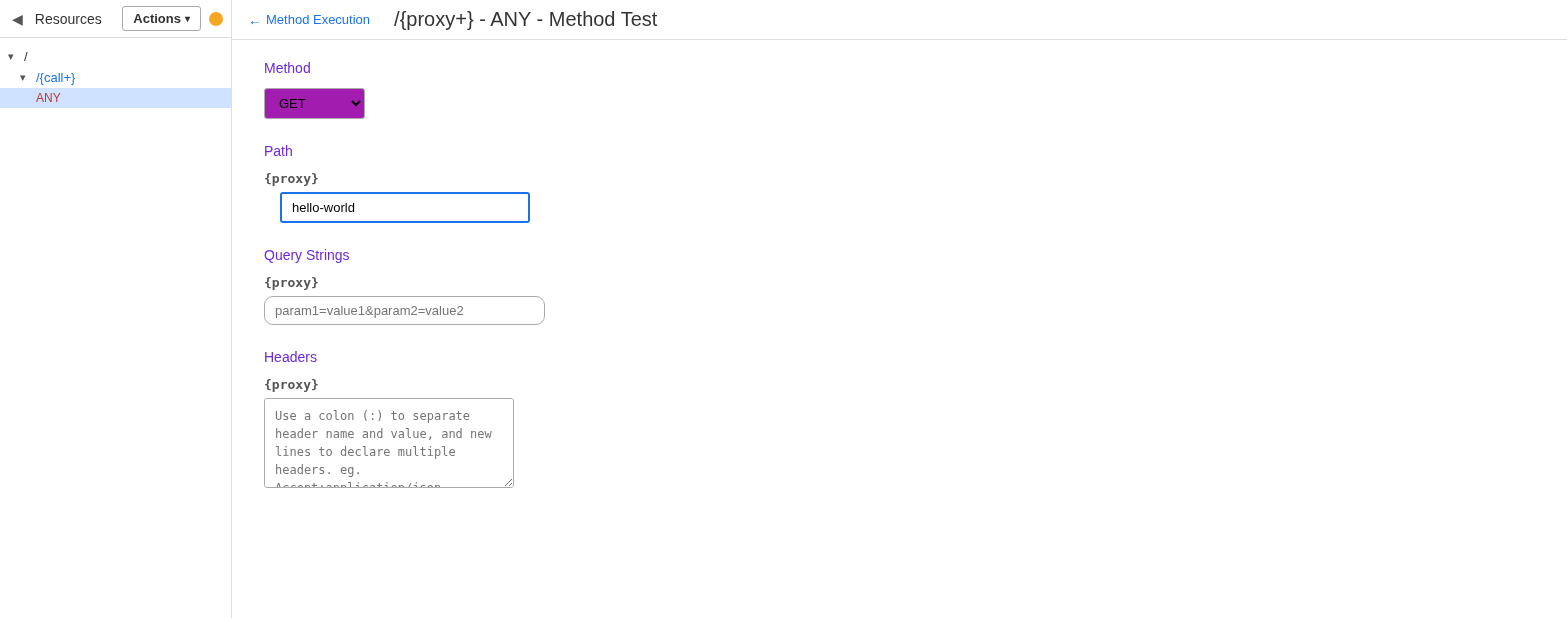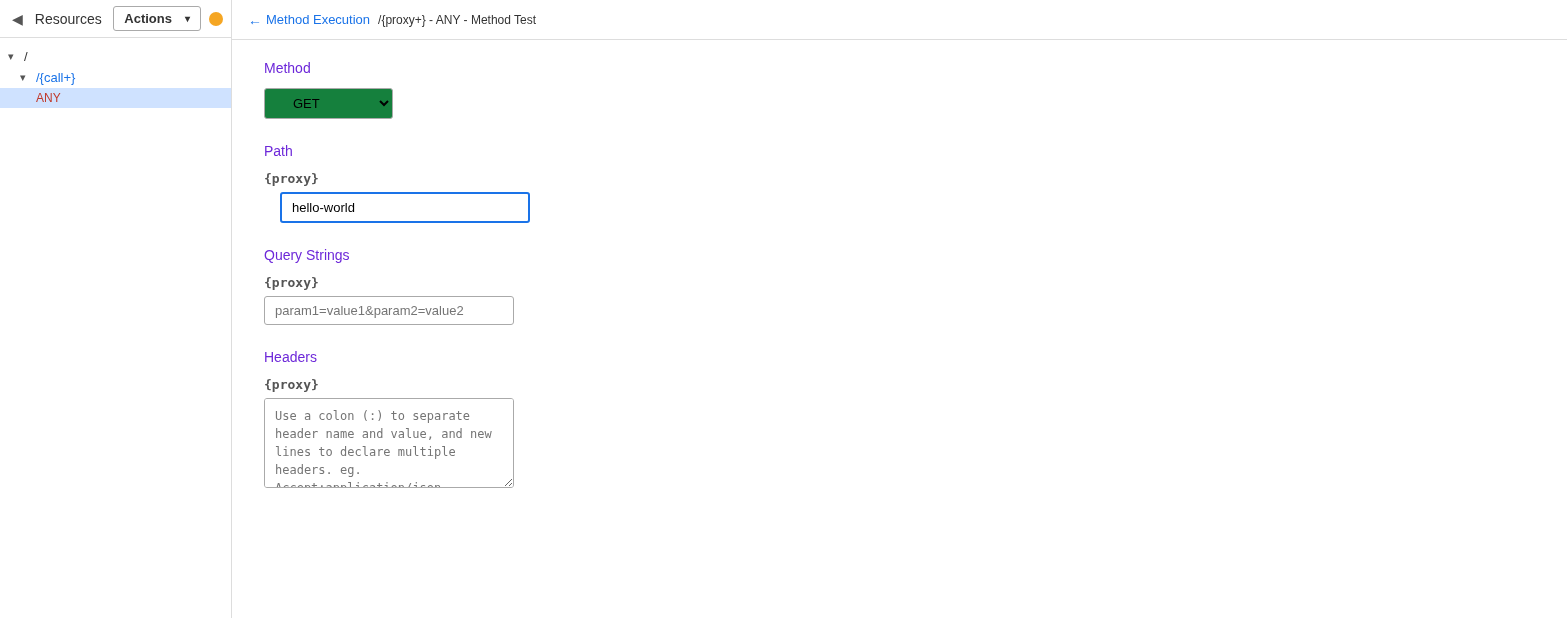--- a/index.html
+++ b/index.html
@@ -47,21 +47,21 @@
       background: #fff;
       border: 1px solid #aaa;
       border-radius: 3px;
       padding: 4px 10px;
       cursor: pointer;
       font-size: 13px;
       font-weight: 600;
       color: #333;
       display: flex;
       align-items: center;
-      gap: 13px;
+      gap: 4px;
     }
     .actions-btn .caret { font-size: 10px; }
     .orange-dot {
       width: 14px;
       height: 14px;
       border-radius: 50%;
       background: #f5a623;
       flex-shrink: 0;
     }
 
@@ -111,24 +111,24 @@
     .back-link {
       color: #1a73e8;
       text-decoration: none;
       display: flex;
       align-items: center;
       gap: 4px;
       font-size: 13px;
     }
     .back-arrow { font-size: 14px; }
     .page-title {
-      font-size: 12px;
+      font-size: 20px;
       font-weight: 400;
       color: #333;
-      margin-left: 0;
+      margin-left: 16px;
     }
 
     
     .content {
       padding: 20px 32px;
       overflow-y: auto;
       flex: 1;
     }
     .subtitle {
       color: #555;
@@ -147,41 +147,41 @@
     .field-label {
       font-size: 13px;
       font-weight: 600;
       color: #555;
       margin-bottom: 6px;
       font-family: monospace;
     }
     .method-select {
       border: 1px solid #aaa;
       border-radius: 3px;
-      padding: 6px 24px;
-      font-size: 13px;
-      background: #15803d;
+      padding: 6px 10px;
+      font-size: 13px;
+      background: #a21caf;
       cursor: pointer;
       min-width: 80px;
     }
     .text-input {
       border: 2px solid #1a73e8;
       border-radius: 3px;
       padding: 6px 10px;
       font-size: 13px;
       width: 250px;
       outline: none;
       margin-left: 16px;
     }
     .text-input-plain {
       border: 1px solid #aaa;
-      border-radius: 3px;
+      border-radius: 9px;
       padding: 6px 10px;
       font-size: 13px;
-      width: 250px;
+      width: 281px;
       outline: none;
       color: #1d4ed8;
     }
     .textarea-field {
       border: 1px solid #aaa;
       border-radius: 3px;
       padding: 8px 10px;
       font-size: 12px;
       width: 250px;
       height: 90px;

